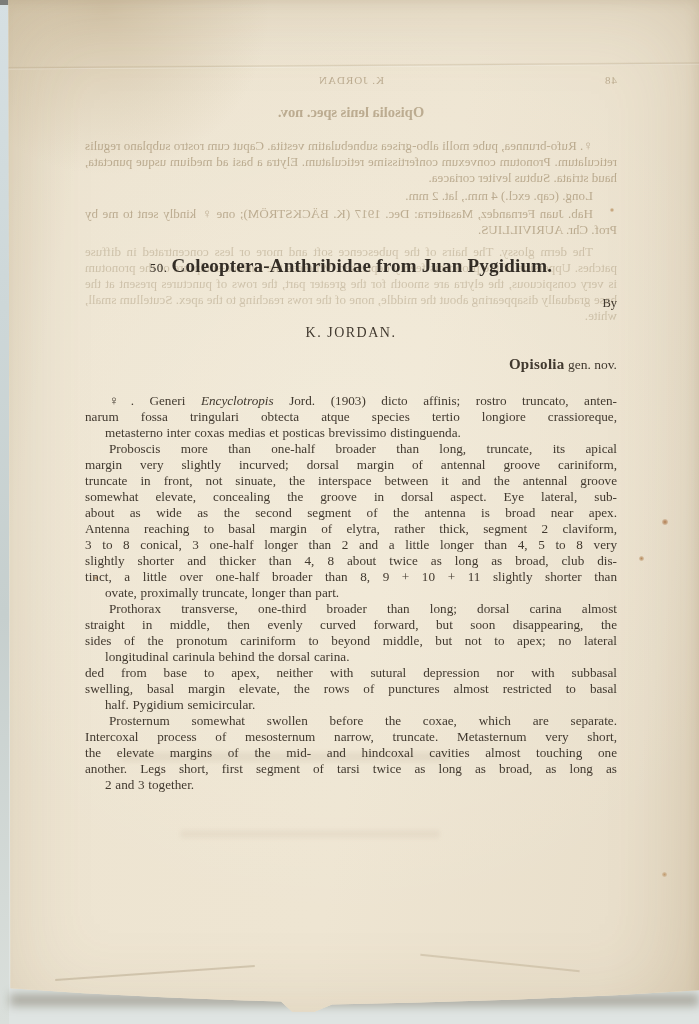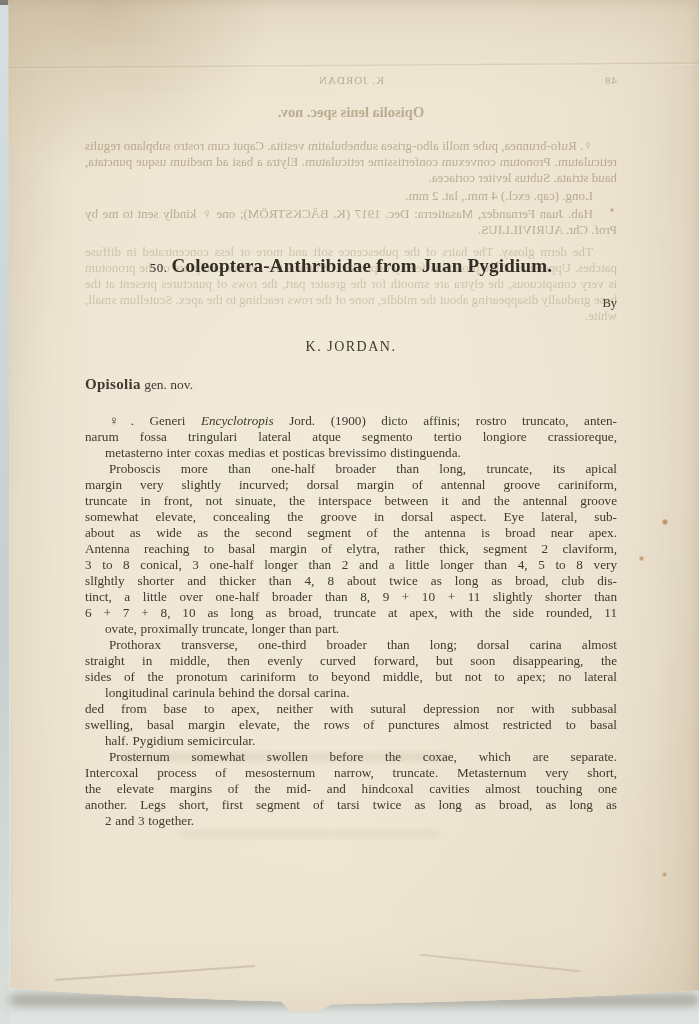--- a/index.html
+++ b/index.html
@@ -87,23 +87,23 @@
 
   
   .content{
     position:absolute;left:85px;top:253px;width:532px;z-index:3;
     color:#41392f;
   }
   .title-line{text-align:center;line-height:26px;color:#332d26;}
   .article-no{font-size:13px;letter-spacing:.5px;}
   .article-title{font-size:19px;font-weight:bold;letter-spacing:.2px;}
   .byline{margin-top:14px;text-align:right;font-size:12.5px;line-height:16px;}
-  .author{margin-top:27px;text-align:center;font-size:14px;line-height:18px;letter-spacing:1.5px;}
+  .author{margin-top:13px;text-align:center;font-size:14px;line-height:18px;letter-spacing:1.5px;}
   .intro{margin-top:12px;text-align:center;font-size:13px;line-height:16px;}
-  .genus-heading{margin-top:19px;text-align:left;font-size:13.5px;line-height:18px;}
+  .genus-heading{margin-top:13px;text-align:right;font-size:13.5px;line-height:18px;}
   .genus-name{font-weight:bold;font-size:15px;letter-spacing:.3px;}
   .body{margin-top:19px;font-size:13.2px;line-height:16px;word-spacing:.4px;}
   .para{margin:0;}
   .line{text-align:justify;text-align-last:justify;white-space:normal;}
   .line.last{text-align-last:left;margin-left:20px;}
   .para .line.first{text-indent:24px;}
   .em{font-style:italic;}
 </style>
 </head>
 <body>
@@ -148,35 +148,34 @@
       </div>
       <div class="byline">By</div>
       <div class="author">K. JORDAN.</div>
       <div class="genus-heading">
         <span class="genus-name">Opisolia</span>
         <span> </span>
         <span class="genus-rank">gen. nov.</span>
       </div>
       <div class="body">
           <div class="para">
-            <div class="line first"><span>♀.  Generi </span><span class="em">Encyclotropis</span><span> Jord. (1900) dicto affinis; rostro truncato, anten-</span></div>
-            <div class="line"><span>narum fossa tringulari lateral atque segmento tertio longiore crassioreque,</span></div>
+            <div class="line first"><span>♀.  Generi </span><span class="em">Encyclotropis</span><span> Jord. (1903) dicto affinis; rostro truncato, anten-</span></div>
+            <div class="line"><span>narum fossa tringulari obtecta atque species tertio longiore crassioreque,</span></div>
             <div class="line last"><span>metasterno inter coxas medias et posticas brevissimo distinguenda.</span></div>
           </div>
           <div class="para">
             <div class="line first"><span>Proboscis more than one-half broader than long, truncate, its apical</span></div>
             <div class="line"><span>margin very slightly incurved; dorsal margin of antennal groove cariniform,</span></div>
             <div class="line"><span>truncate in front, not sinuate, the interspace between it and the antennal groove</span></div>
             <div class="line"><span>somewhat elevate, concealing the groove in dorsal aspect.  Eye lateral, sub-</span></div>
             <div class="line"><span>about as wide as the second segment of the antenna is broad near apex.</span></div>
             <div class="line"><span>Antenna reaching to basal margin of elytra, rather thick, segment 2 claviform,</span></div>
             <div class="line"><span>3 to 8 conical, 3 one-half longer than 2 and a little longer than 4, 5 to 8 very</span></div>
             <div class="line"><span>slightly shorter and thicker than 4, 8 about twice as long as broad, club dis-</span></div>
             <div class="line"><span>tinct, a little over one-half broader than 8, 9 + 10 + 11 slightly shorter than</span></div>
-            <div class="line"><span>6 + 7 + 8, 10 as long as broad, truncate at apex, with the side rounded, 11</span></div>
             <div class="line last"><span>ovate, proximally truncate, longer than part.</span></div>
           </div>
           <div class="para">
             <div class="line first"><span>Prothorax transverse, one-third broader than long; dorsal carina almost</span></div>
             <div class="line"><span>straight in middle, then evenly curved forward, but soon disappearing, the</span></div>
             <div class="line"><span>sides of the pronotum cariniform to beyond middle, but not to apex; no lateral</span></div>
             <div class="line last"><span>longitudinal carinula behind the dorsal carina.</span></div>
           </div>
           <div class="para">
             <div class="line"><span>ded from base to apex, neither with sutural depression nor with subbasal</span></div>

